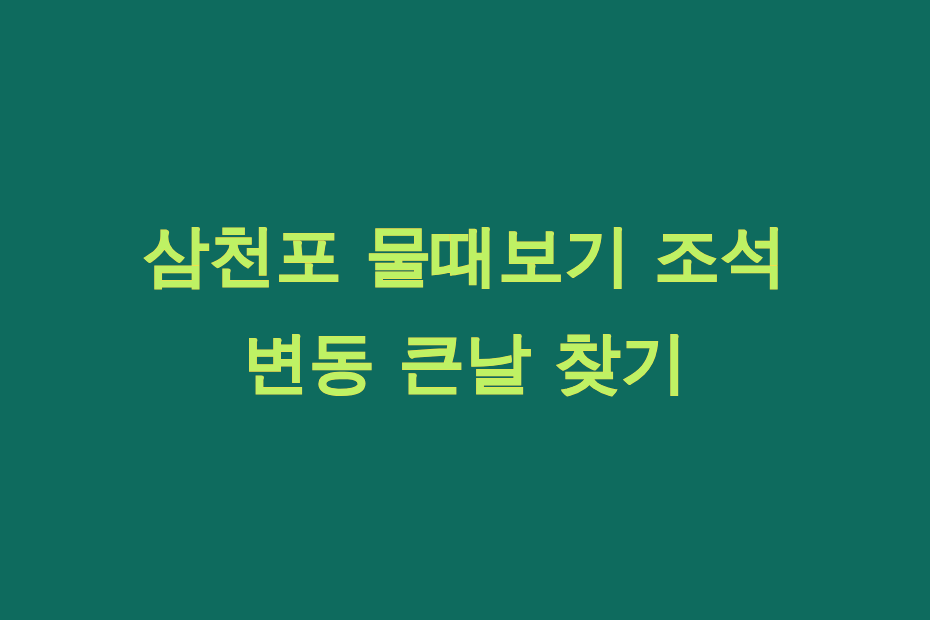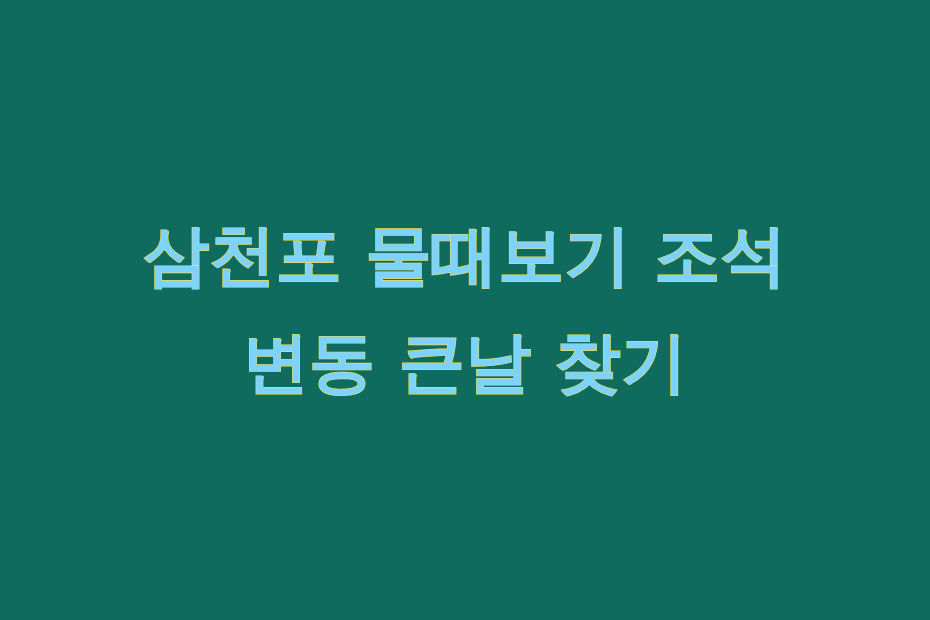--- a/index.html
+++ b/index.html
@@ -54,17 +54,17 @@
     -webkit-text-stroke: 1.1px #F2DF4E;
   }
 </style>
 </head>
 <body>
 
 <div class="thumbnail-canvas" style="background-color: rgb(14, 107, 94); width: 930px; height: 620px;">
 
   <div class="title-block">
 
-    <h1 class="title-text" style="color: #7dd3fc; -webkit-text-stroke: 1.1px rgb(242, 223, 78); text-align: center;">삼천포 물때보기 조석 변동 큰날 찾기</h1>
+    <h1 class="title-text" style="color: #bef264; -webkit-text-stroke: 1.1px rgb(242, 223, 78); text-align: center;">삼천포 물때보기 조석 변동 큰날 찾기</h1>
 
   </div>
 
 </div>
 
 </body></html>

